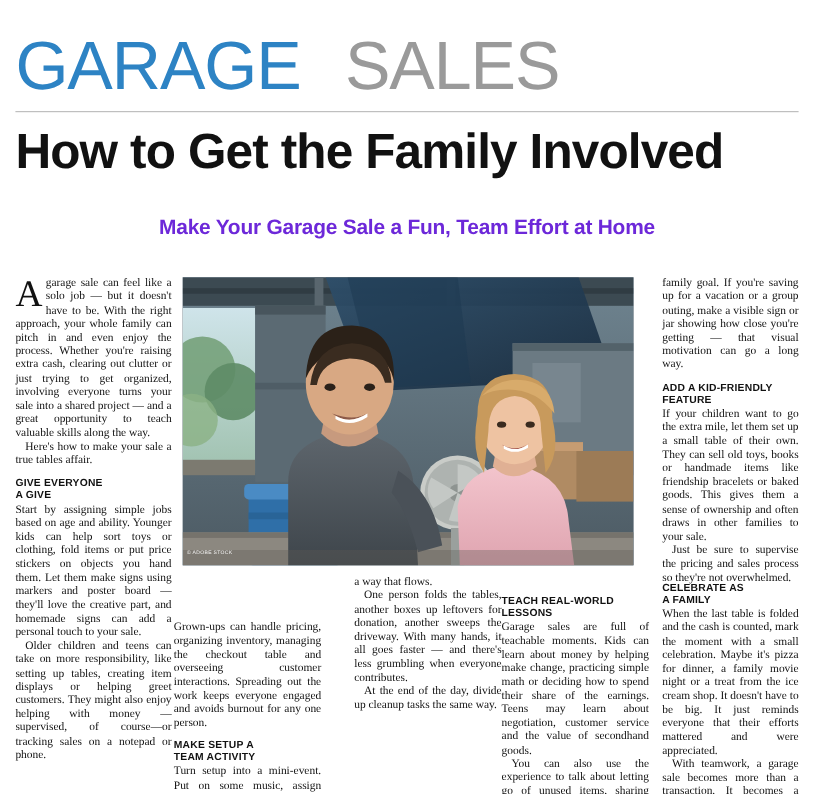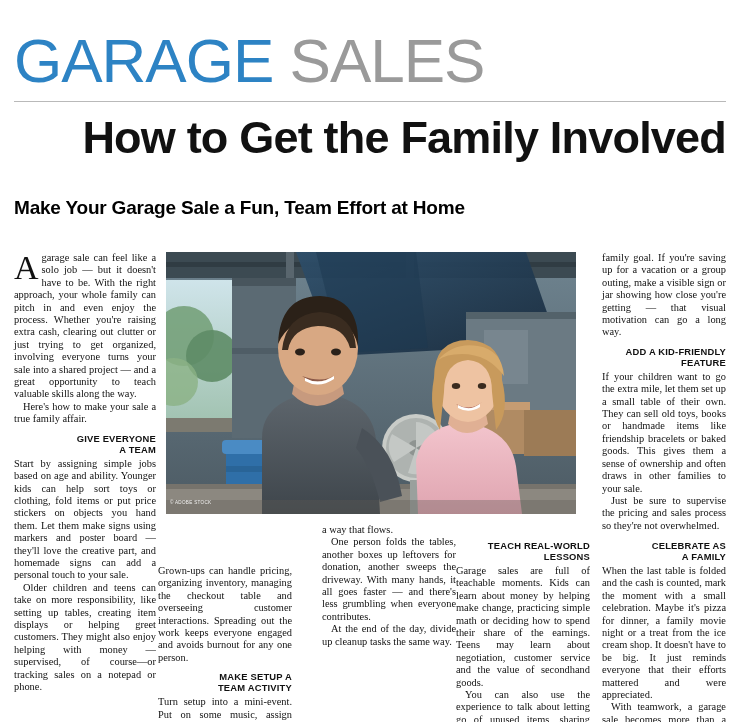--- a/index.html
+++ b/index.html
@@ -33,56 +33,57 @@
     white-space: nowrap;
   }
   .masthead-word1 {
     color: #2d83c4;
     font-weight: 400;
     text-align: right;
   }
   .masthead-word2 {
     color: #9a9a9a;
     font-weight: 400;
+    margin-left: 24px;
   }
   .masthead-rule {
     position: absolute;
     left: 14px;
     top: 101px;
     width: 712px;
     height: 1px;
     background: #b9b9b9;
   }
 
   
   .headline {
     position: absolute;
     left: 14px;
     top: 112px;
     width: 712px;
-    text-align: right;
+    text-align: left;
     font-family: "Liberation Sans", sans-serif;
     font-weight: 700;
     font-size: 45px;
     line-height: 52px;
     letter-spacing: -0.8px;
     color: #111111;
   }
   .subhead {
     position: absolute;
     left: 14px;
     top: 196px;
     width: 712px;
-    text-align: left;
+    text-align: center;
     font-family: "Liberation Sans", sans-serif;
     font-weight: 700;
     font-size: 19px;
     line-height: 24px;
     letter-spacing: -0.2px;
-    color: #000000;
+    color: #6d28d9;
   }
 
   
   .body-area {
     position: absolute;
     left: 14px;
     top: 252px;
     width: 712px;
     height: 470px;
   }
@@ -120,21 +121,21 @@
     padding: 2px 3px 0 0;
     font-weight: 400;
   }
 
   .subhd {
     font-family: "Liberation Sans", sans-serif;
     font-weight: 700;
     font-size: 9.4px;
     line-height: 11px;
     letter-spacing: 0.2px;
-    text-align: right;
+    text-align: left;
     margin: 7px 0 3px 0;
   }
 
   
   .photo {
     position: absolute;
     left: 166px;
     top: 252px;
     width: 410px;
     height: 262px;
@@ -262,24 +263,24 @@
 
       <rect x="0" y="248" width="410" height="14" fill="#5e5b55" opacity="0.35"></rect>
     </svg>
   </div>
   <div class="photo-credit">© ADOBE STOCK</div>
 
   <div class="body-area">
 
     <div class="col col-1">
       <p class="first"><span class="dropcap">A</span><span>garage sale can feel like a solo job — but it doesn't have to be. With the right approach, your whole family can pitch in and even enjoy the process. Whether you're raising extra cash, clearing out clutter or just trying to get organized, involving everyone turns your sale into a shared project — and a great opportunity to teach valuable skills along the way.</span></p>
-      <p><span>Here's how to make your sale a true family affair.</span></p>
+      <p><span>Here's how to make your sale a true tables affair.</span></p>
       <div class="subhd">
         <div>GIVE EVERYONE</div>
-        <div>A TEAM</div>
+        <div>A GIVE</div>
       </div>
       <p class="first"><span>Start by assigning simple jobs based on age and ability. Younger kids can help sort toys or clothing, fold items or put price stickers on objects you hand them. Let them make signs using markers and poster board — they'll love the creative part, and homemade signs can add a personal touch to your sale.</span></p>
       <p><span>Older children and teens can take on more responsibility, like setting up tables, creating item displays or helping greet customers. They might also enjoy helping with money — supervised, of course—or tracking sales on a notepad or phone.</span></p>
     </div>
 
     <div class="col col-2">
       <p class="first"><span>Grown-ups can handle pricing, organizing inventory, managing the checkout table and overseeing customer interactions. Spreading out the work keeps everyone engaged and avoids burnout for any one person.</span></p>
       <div class="subhd">
         <div>MAKE SETUP A</div>
         <div>TEAM ACTIVITY</div>
@@ -306,21 +307,21 @@
       <p class="first"><span>family goal. If you're saving up for a vacation or a group outing, make a visible sign or jar showing how close you're getting — that visual motivation can go a long way.</span></p>
       <div class="subhd">
         <div>ADD A KID-FRIENDLY</div>
         <div>FEATURE</div>
       </div>
       <p class="first"><span>If your children want to go the extra mile, let them set up a small table of their own. They can sell old toys, books or handmade items like friendship bracelets or baked goods. This gives them a sense of ownership and often draws in other families to your sale.</span></p>
       <p><span>Just be sure to supervise the pricing and sales process so they're not overwhelmed.</span></p>
     </div>
 
     <div class="col col-6">
-      <div class="subhd" style="margin-top:16px">
+      <div class="subhd" style="margin-top:4px">
         <div>CELEBRATE AS</div>
         <div>A FAMILY</div>
       </div>
       <p class="first"><span>When the last table is folded and the cash is counted, mark the moment with a small celebration. Maybe it's pizza for dinner, a family movie night or a treat from the ice cream shop. It doesn't have to be big. It just reminds everyone that their efforts mattered and were appreciated.</span></p>
       <p><span>With teamwork, a garage sale becomes more than a transaction. It becomes a memory, and maybe even a tradition.</span></p>
     </div>
 
   </div>
 </div>
 

